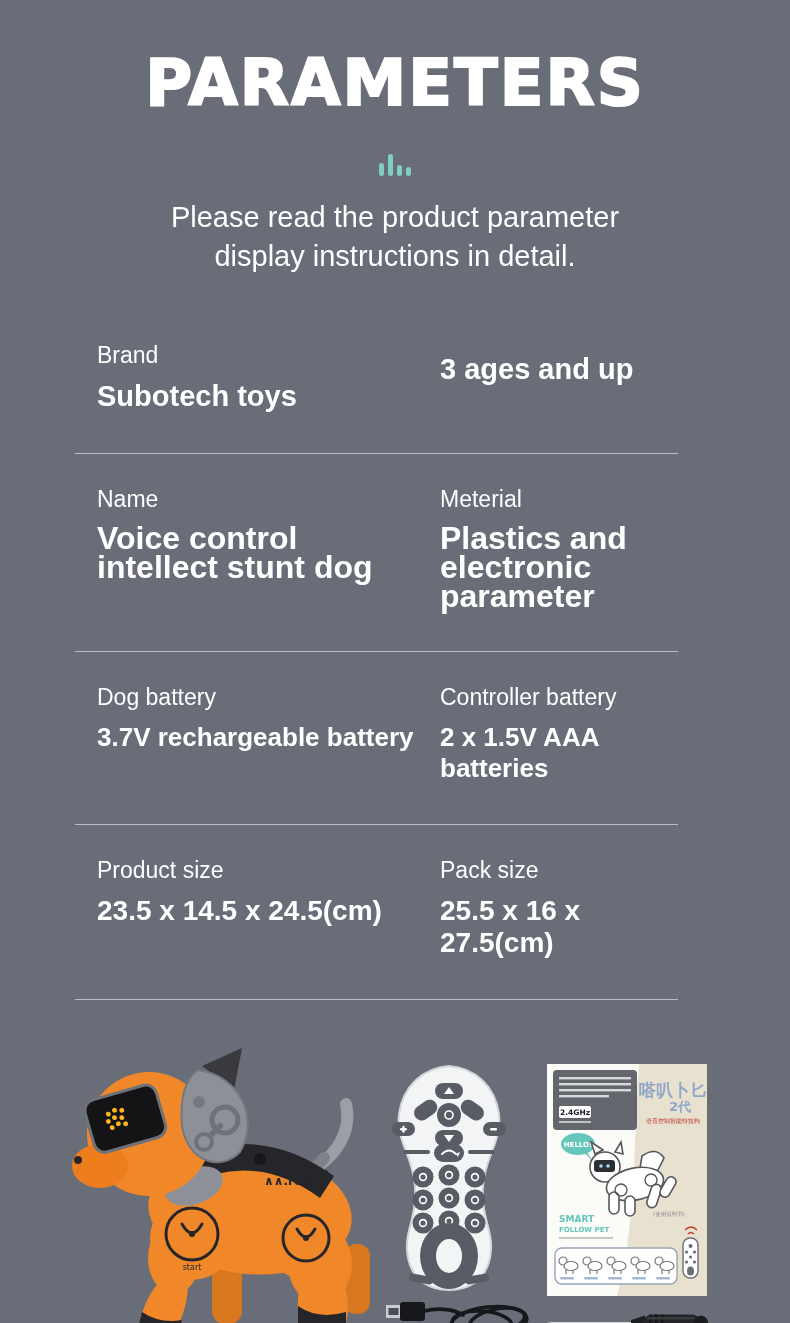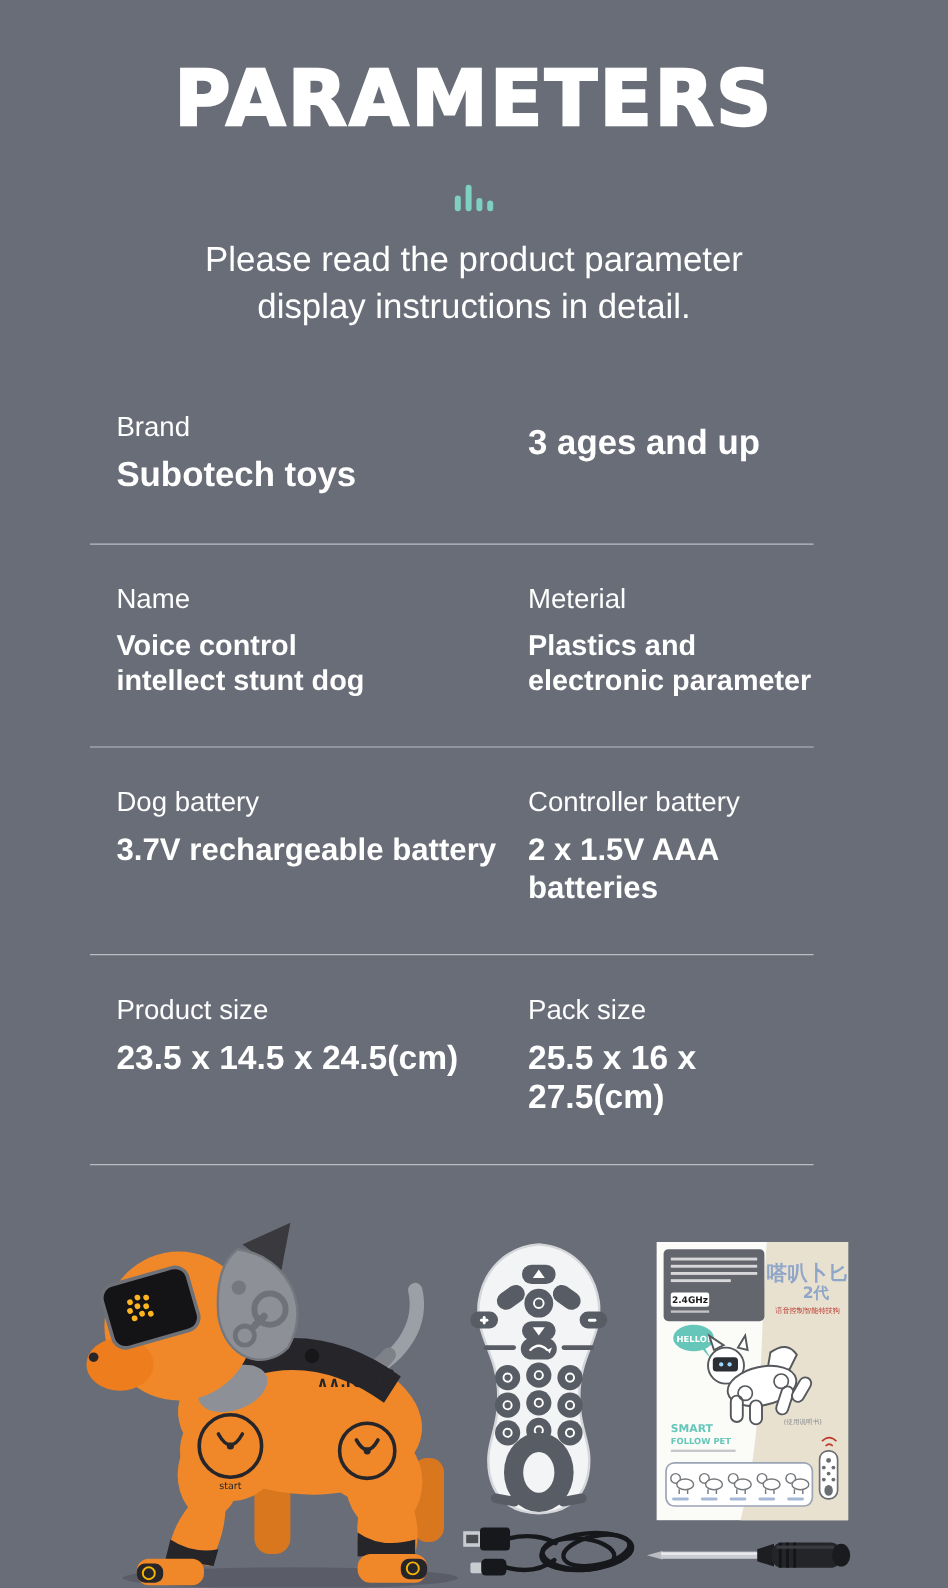--- a/index.html
+++ b/index.html
@@ -40,21 +40,21 @@
 
   
   .grid { margin:56px 112px 0 75px; }
   .row { display:flex; padding:10px 0 40px 22px; }
   .row.r2,.row.r3,.row.r4 { padding-top:32px; }
   .cell-left { flex:0 0 343px; }
   .cell-right { flex:1; }
   .p-label { font-size:23px; font-weight:400; color:#fefefe; font-family:"Liberation Sans",sans-serif; }
   .p-value { margin-top:11px; font-weight:bold; white-space:pre-line; font-family:Liberation Sans, sans-serif; }
   .r1 .p-value { font-size:29px; }
-  .r2 .p-value { font-size:24px; line-height:29px; }
+  .r2 .p-value { font-size:32px; line-height:29px; }
   .r3 .p-value { font-size:26px; }
   .r4 .p-value { font-size:28px; }
   hr.divider { border:0; border-top:1px solid rgba(255,255,255,.55); height:0; margin:0; }
 
   
   .products { position:relative; height:380px; margin-top:44px; }
   .products svg { position:absolute; display:block; }
   .svg-dog        { left:52px;  top:0;     width:338px; height:312px; }
   .svg-remote     { left:383px; top:16px;  width:132px; height:234px; }
   .svg-box        { left:547px; top:20px;  width:160px; height:232px; }

